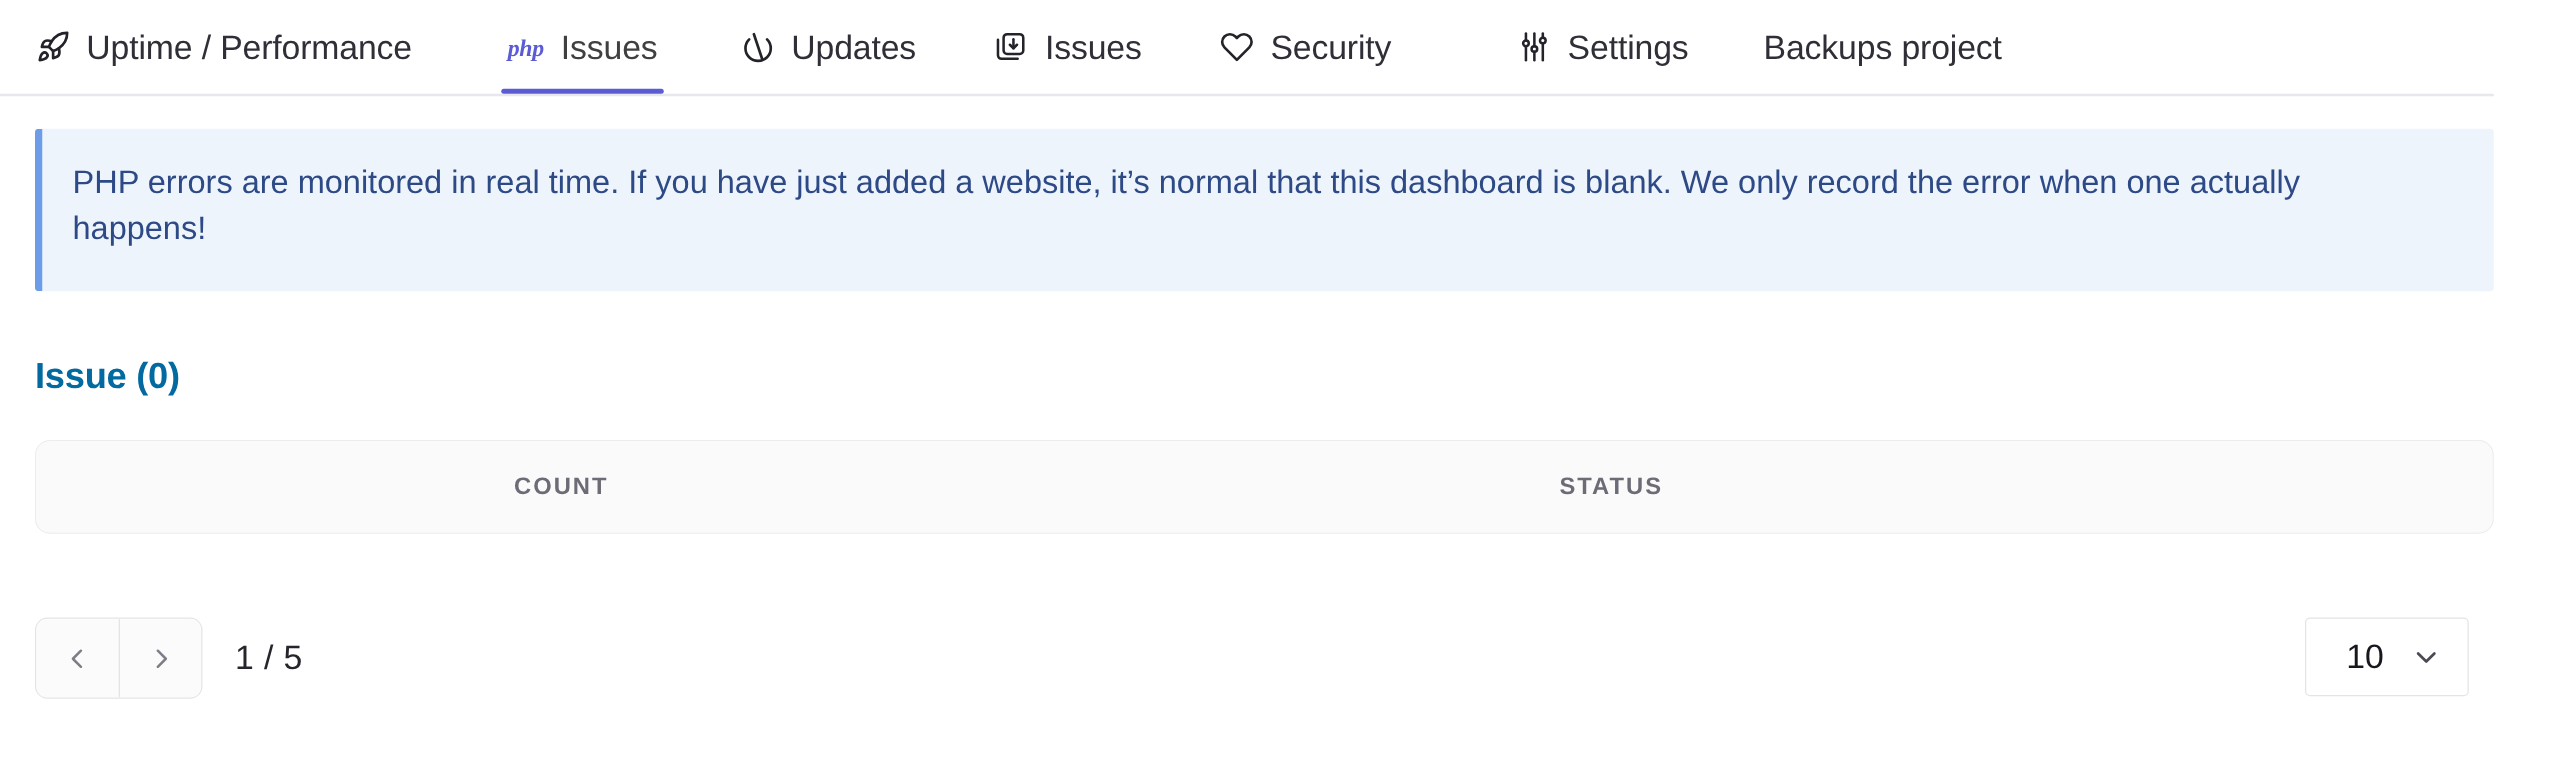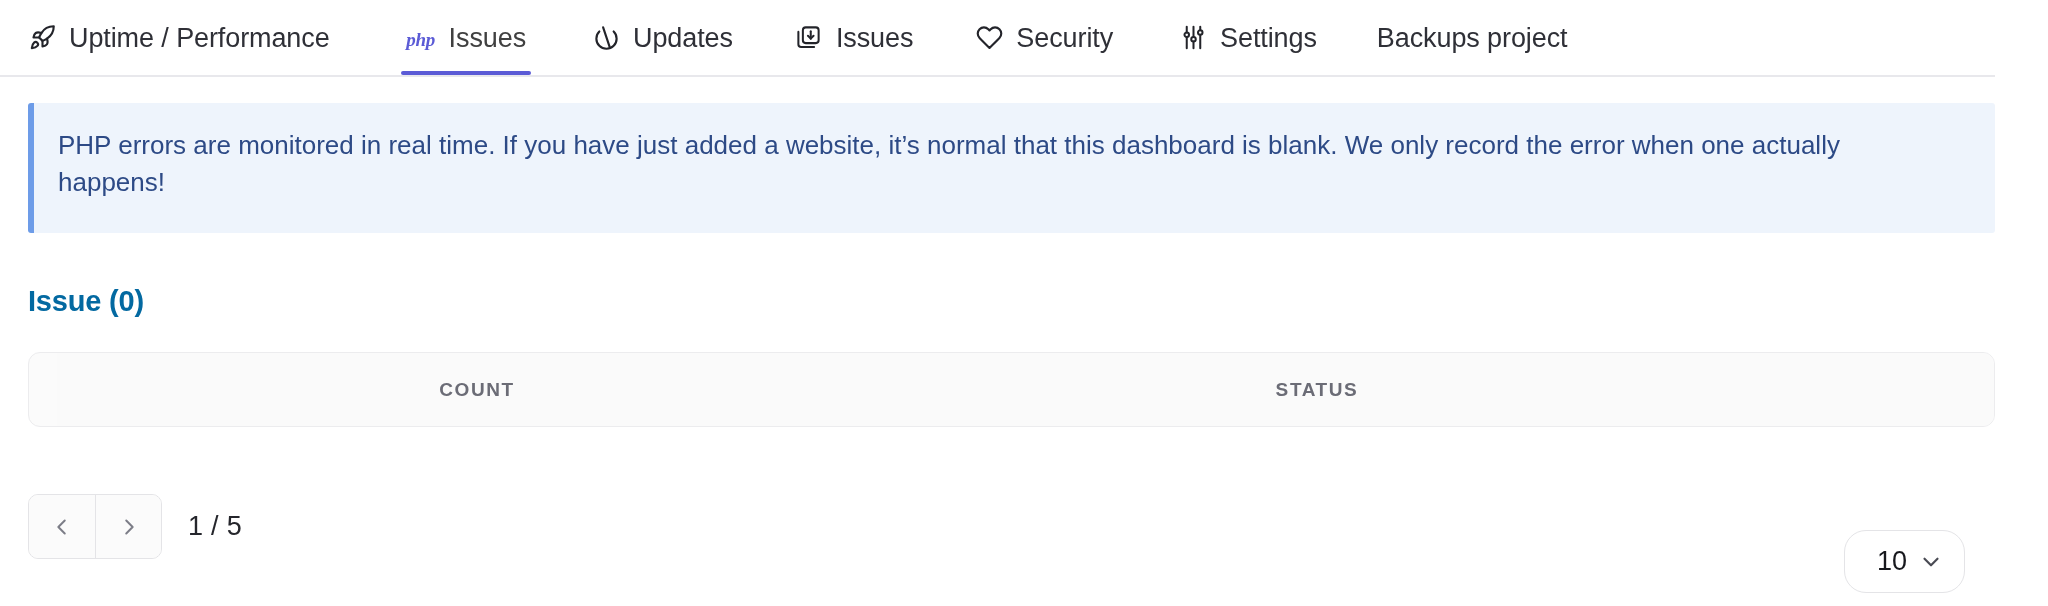--- a/index.html
+++ b/index.html
@@ -74,21 +74,21 @@
     line-height: 1;
     padding-top: 3px;
     width: 30px;
     text-align: center;
     flex: 0 0 auto;
   }
   .tab-first { margin-right: 76px; }
   .tab-issues { margin-right: 66px; }
   .tab-updates { margin-right: 62px; }
   .tab-backups { margin-right: 62px; }
-  .tab-security { margin-right: 66px; }
+  .tab-security { margin-right: 100px; }
   .tab-reports { margin-right: 64px; }
   .tab-settings { margin-right: 60px; }
 
   
   .alert {
     position: absolute;
     left: 28px; top: 103px;
     width: 1967px;
     min-height: 130px;
     background: #eef4fc;
@@ -115,21 +115,20 @@
 
   
   .table {
     position: absolute;
     left: 28px; top: 352px;
     width: 1967px;
     border: 1px solid #ececee;
     border-radius: 12px;
     background: #fbfbfb;
     overflow: hidden;
-    padding-left: 28px;
   }
   .thead {
     display: flex;
     height: 73px;
     align-items: center;
     background: #fafafa;
   }
   .th {
     font-size: 19px;
     font-weight: 600;
@@ -170,30 +169,29 @@
   .pg-btn svg { display: block; }
   .pg-count {
     font-size: 27px;
     color: #25262c;
     letter-spacing: 0.3px;
   }
 
   .page-size {
     position: absolute;
     left: 1844px; top: 494px;
-    width: 121px; height: 63px;
+    width: 131px; height: 63px;
     border: 1px solid #e4e4e7;
-    border-radius: 22px;
+    border-radius: 4px;
     background: #ffffff;
     display: flex;
     align-items: center;
     justify-content: space-between;
     padding: 0 20px 0 32px;
     cursor: pointer;
-    margin-top: 36px;
   }
   .page-size-value {
     font-size: 27px;
     color: #17181d;
   }
   .page-size .chev { color: #4a4b54; display: flex; }
 </style>
 </head>
 <body>
 

